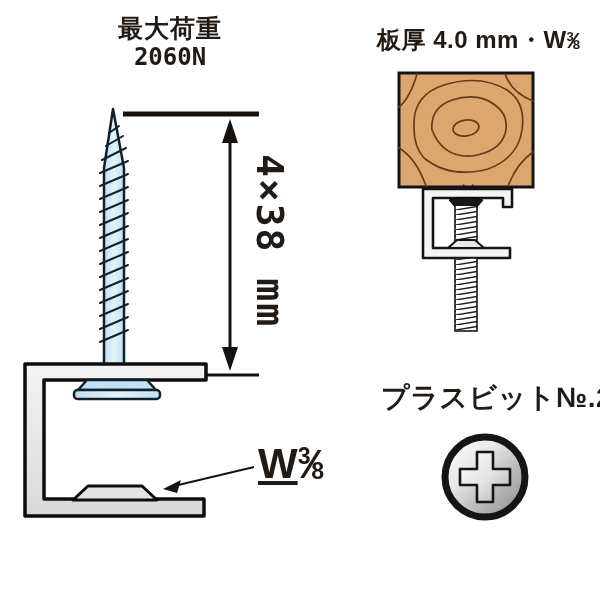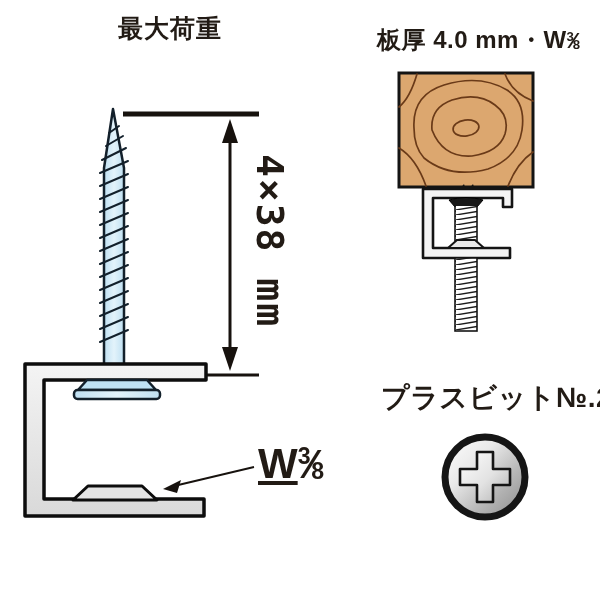--- a/index.html
+++ b/index.html
@@ -145,20 +145,21 @@
     </g>
 
     <g>
       <circle cx="485" cy="477" r="40" fill="url(#gBit)" stroke="#151515" stroke-width="7"></circle>
       <polygon points="477,452 493,452 493,469 510,469 510,485 493,485 493,502 477,502 477,485 460,485 460,469 477,469" fill="url(#gBit2)" stroke="#151515" stroke-width="2.6" stroke-linejoin="round"></polygon>
     </g>
   </svg>
 
   <div class="txt spec-title">
     <div class="l1">最大荷重</div>
+    <div class="l2">2060N</div>
   </div>
 
   <div class="txt dim-label">4×38 mm</div>
 
   <div class="txt w38-label"><span>W</span><span class="frac"><span class="num">3</span><span class="slash">⁄</span><span class="den">8</span></span></div>
 
   <div class="txt caption"><span>板厚 4.0 mm・W</span><span class="frac"><span class="num">3</span><span class="slash">⁄</span><span class="den">8</span></span></div>
 
   <div class="txt bit-label">プラスビット№.2</div>
 

